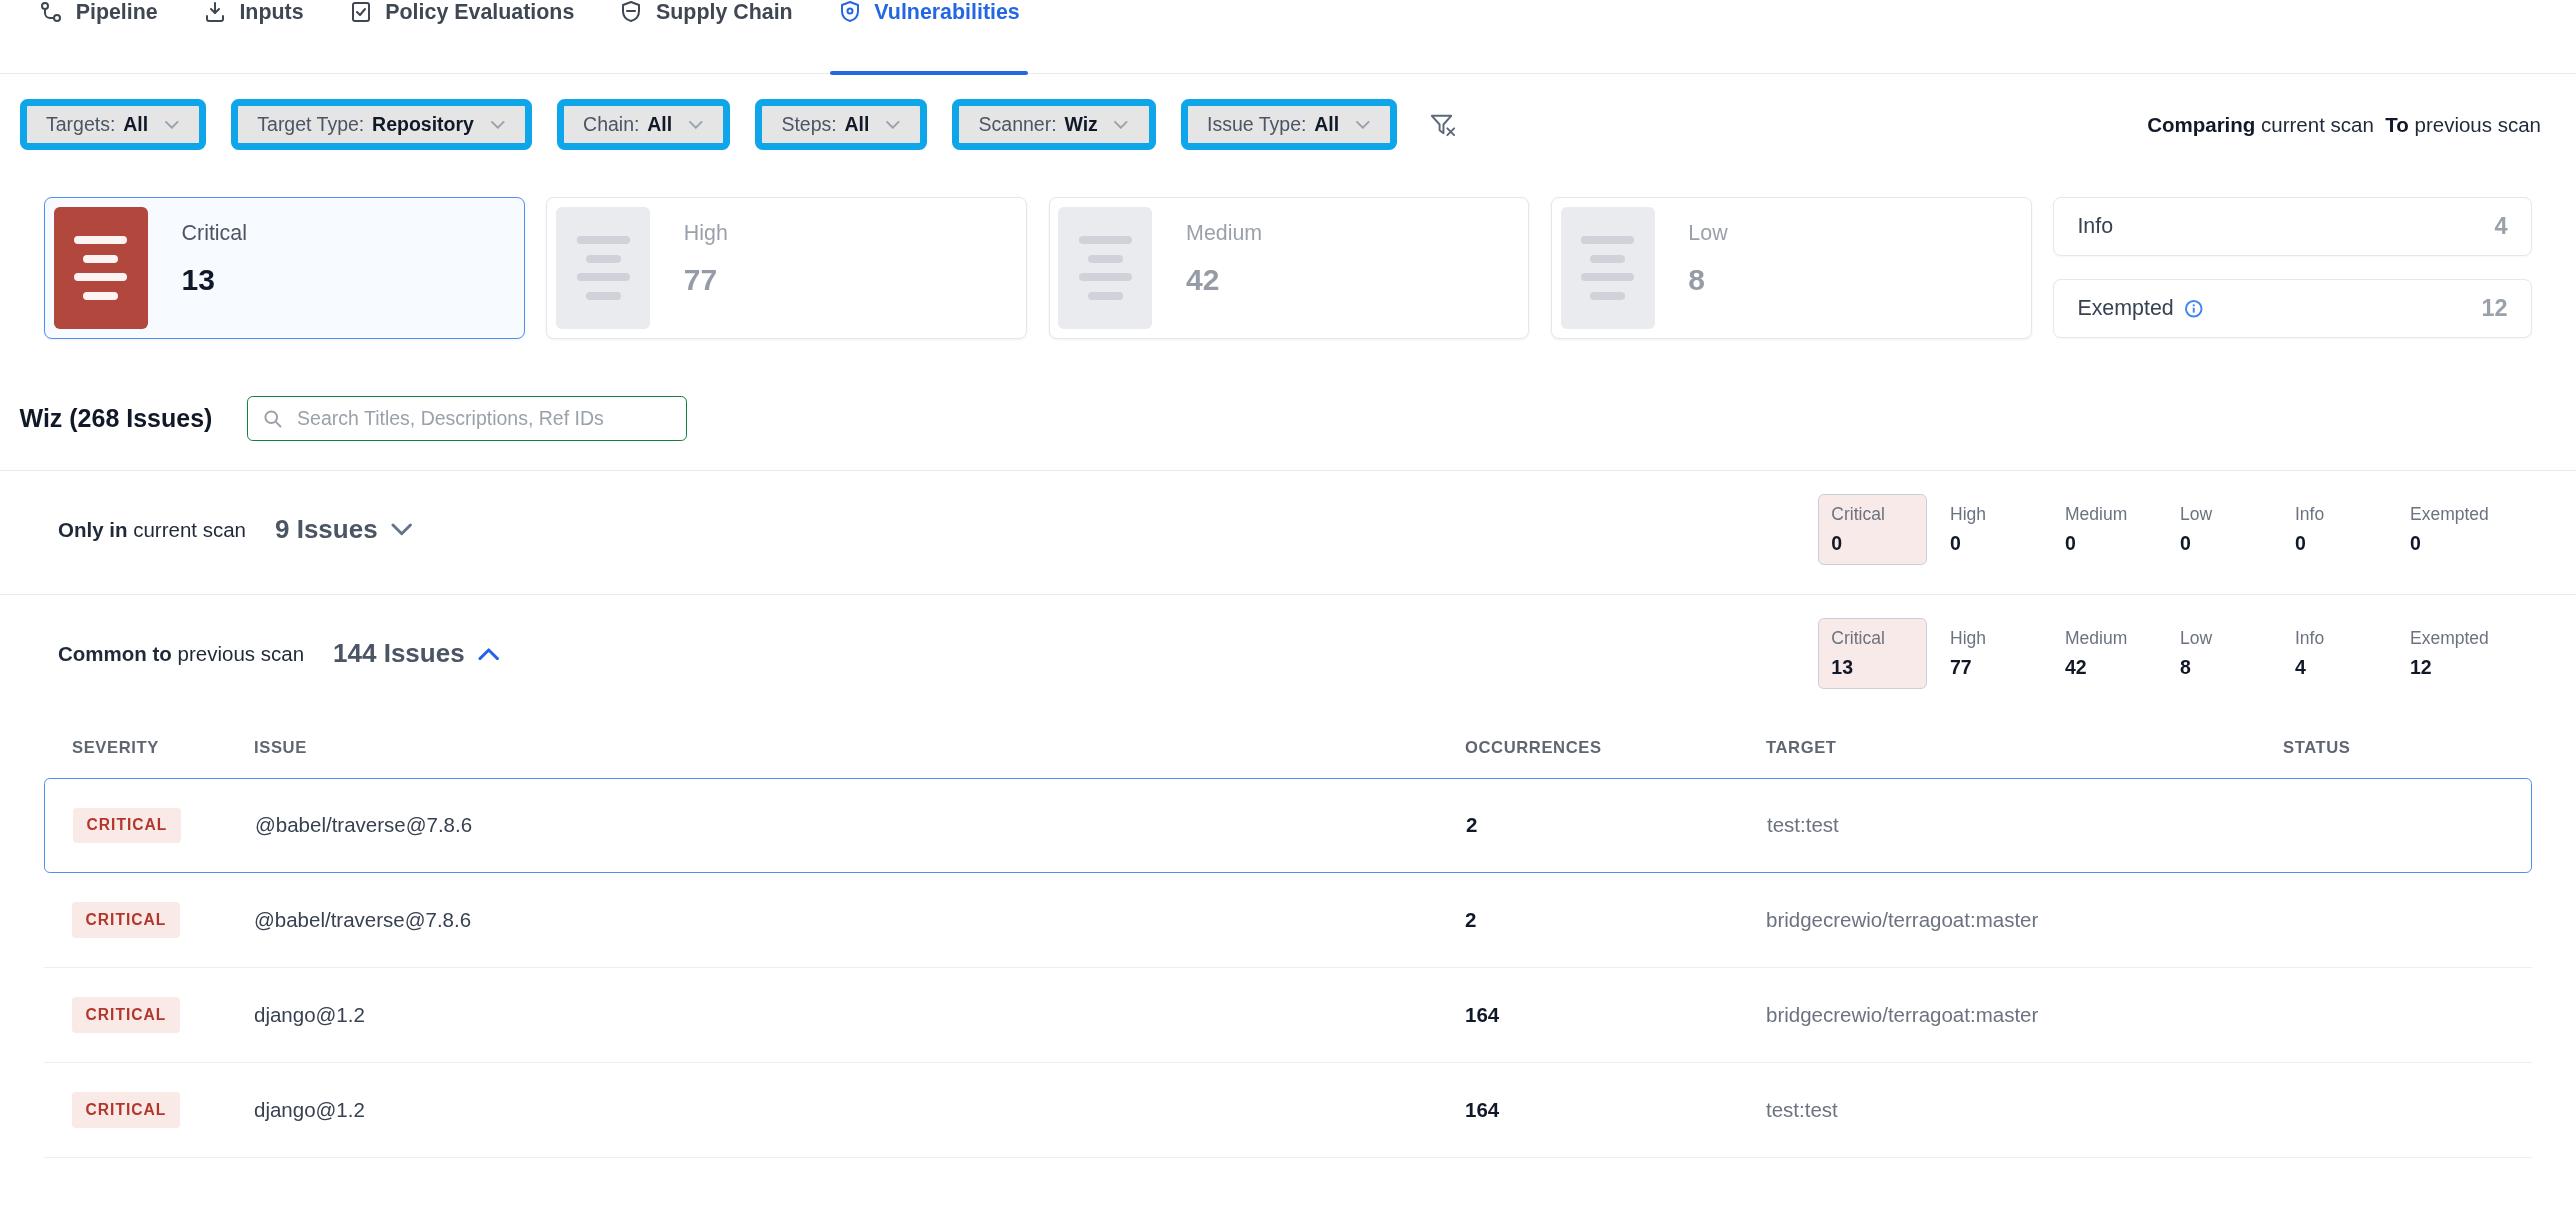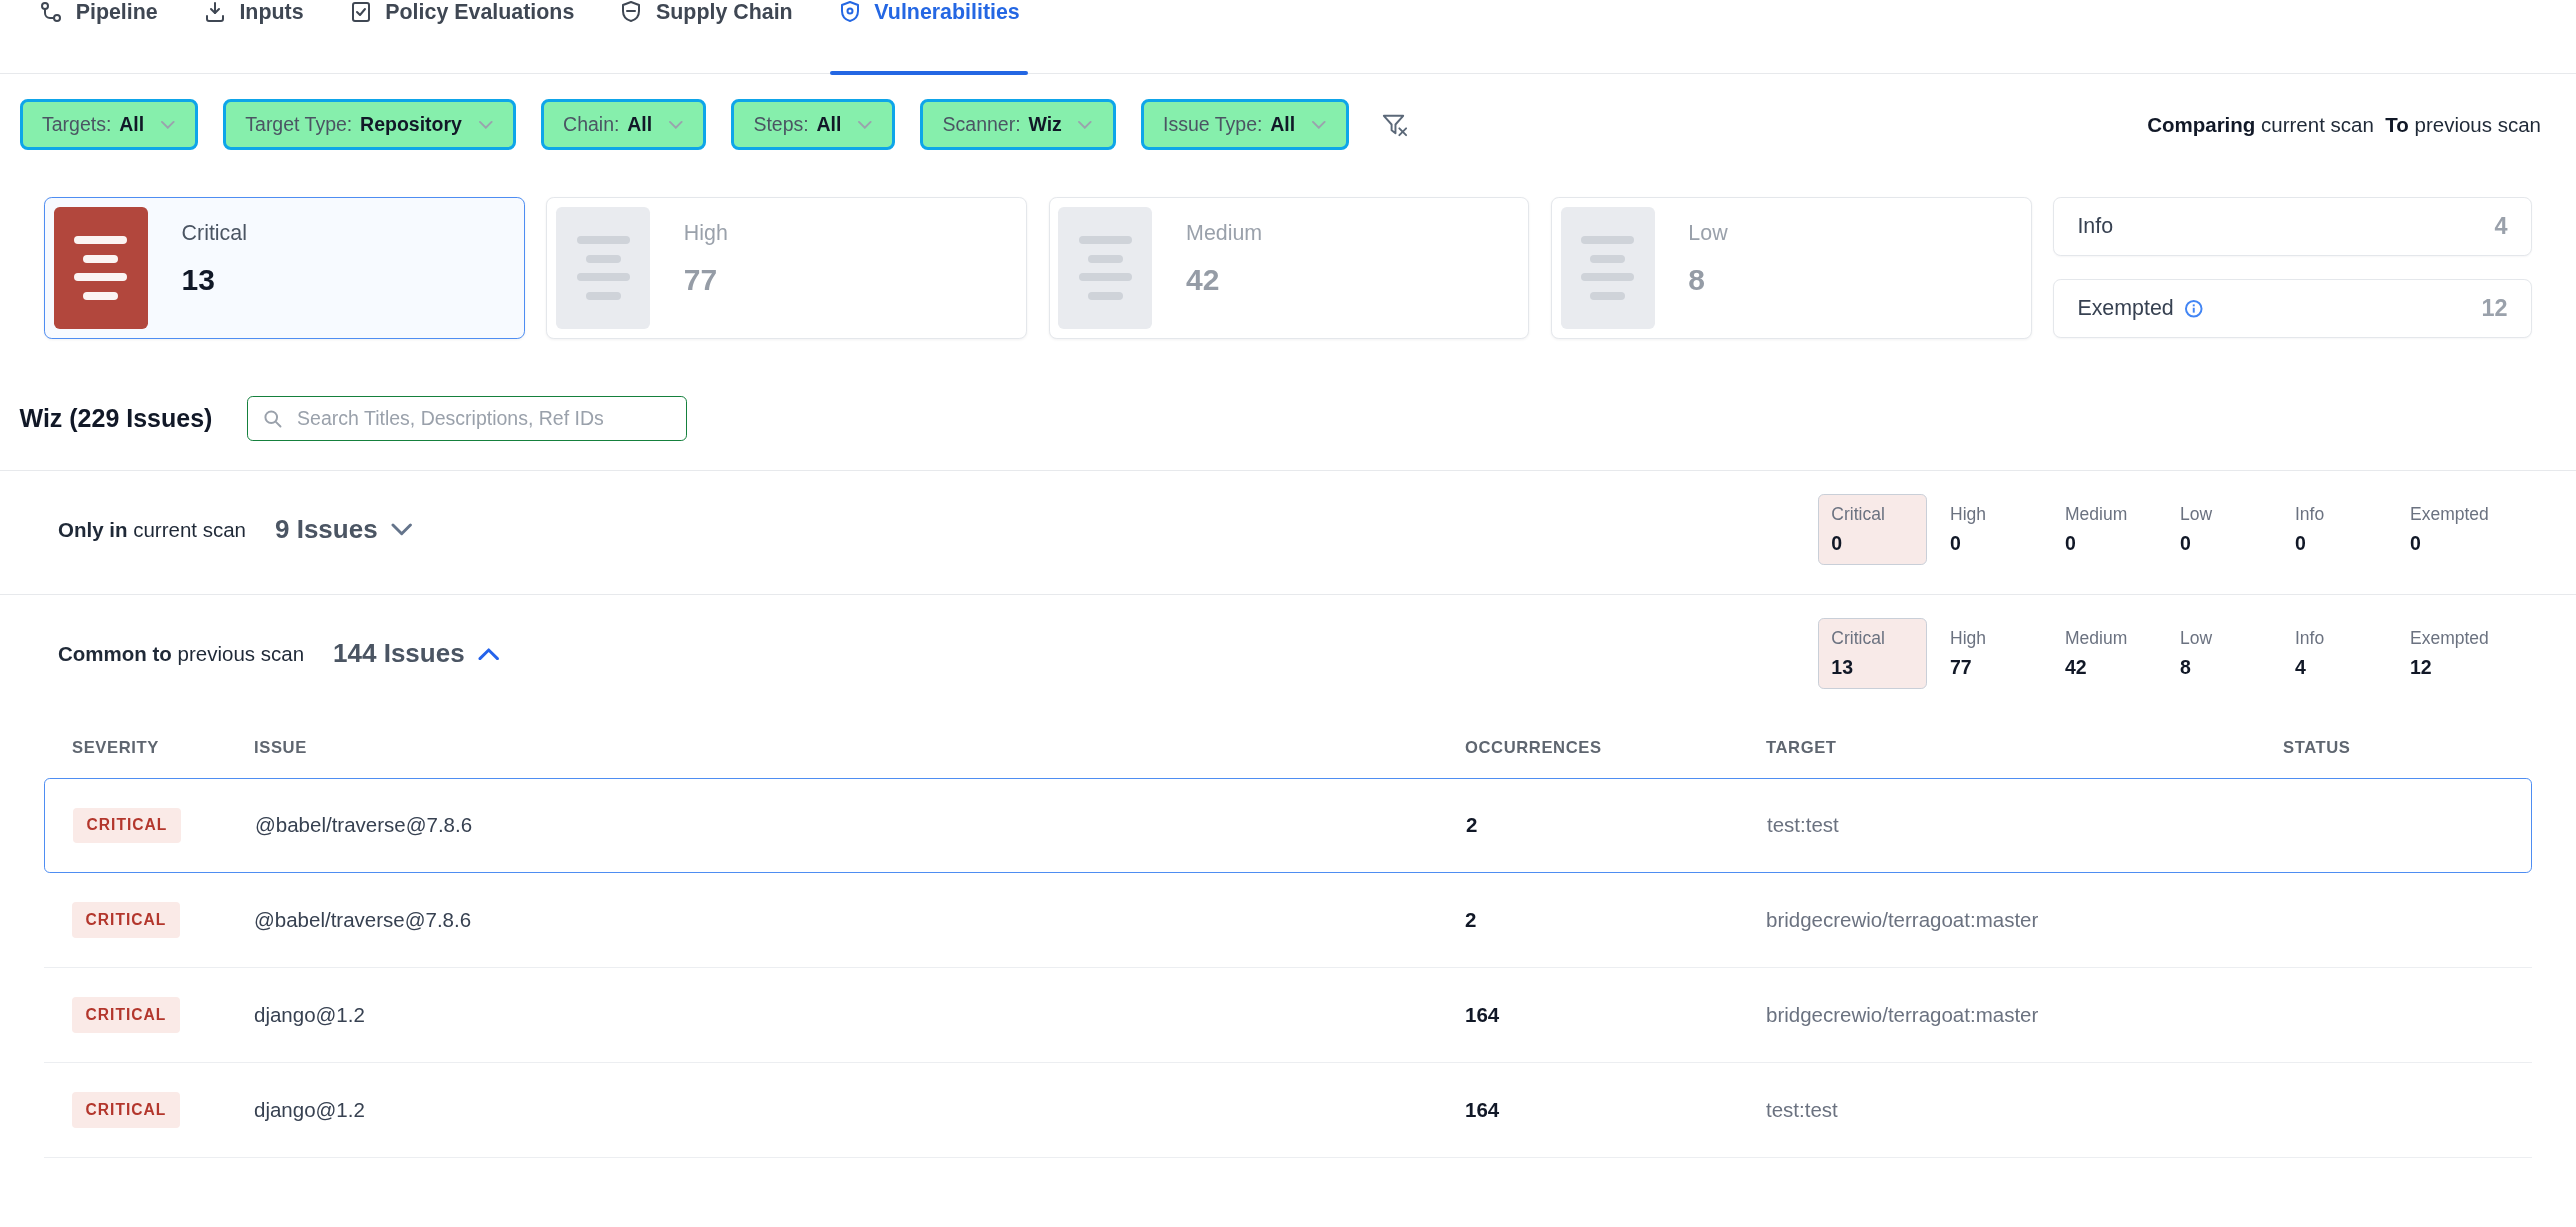--- a/index.html
+++ b/index.html
@@ -12,21 +12,21 @@
 
   
   .tabbar { display:flex; align-items:center; gap:45px; padding:0 39px; height:74px; border-bottom:1px solid #e7e9ec; }
   .tab { position:relative; display:flex; align-items:flex-start; gap:12.7px; height:74px; font-size:21.4px; font-weight:700; color:#3f4753; cursor:pointer; }
   .tab svg { stroke:currentColor; }
   .tab.active { color:#2467e3; }
   .tab.active::after { content:""; position:absolute; left:-7.8px; right:-7.8px; bottom:-1px; height:3.9px; background:#2467e3; border-radius:2.9px; }
 
   
   .filterbar { display:flex; align-items:center; gap:25px; padding:0 35px 0 19.5px; margin-top:25px; }
-  .filter-btn { display:flex; align-items:center; height:51px; padding:0 19.5px; border:3px solid #0ea5e9; border-radius:7.8px; background:#86efac; font-size:19.5px; color:#4b5563; cursor:pointer; white-space:nowrap; }
+  .filter-btn { display:flex; align-items:center; height:51px; padding:0 19.5px; border:7px solid #0ea5e9; border-radius:7.8px; background:#e5e5e5; font-size:19.5px; color:#4b5563; cursor:pointer; white-space:nowrap; }
   .f-value { font-weight:700; color:#111827; margin-left:7.8px; }
   .f-caret { margin-left:15.6px; color:#9aa3ad; }
   .filter-clear { margin-left:5.8px; cursor:pointer; }
   .compare { margin-left:auto; font-size:20.5px; color:#111827; white-space:nowrap; }
   .compare .b { font-weight:700; }
   .compare .n { font-weight:400; color:#1f2937; }
 
   
   .cards-row { display:flex; gap:21.4px; margin:47px 44px 0; }
   .sev-card { flex:1; height:142px; border:1px solid #e4e7eb; border-radius:7.8px; background:#fff; display:flex; box-shadow:0 1px 2.9px rgba(16,24,40,.06); cursor:pointer; }
@@ -266,21 +266,21 @@
               <rect x="9" y="5.5" width="2" height="2" fill="#4285f4"></rect>
             </svg>
         </span>
       </span>
       <span class="side-value">12</span>
     </div>
   </div>
 </div>
 
 <div class="wiz-row">
-  <span class="wiz-title">Wiz (229 Issues)</span>
+  <span class="wiz-title">Wiz (268 Issues)</span>
   <div class="search-box">
     <span>
       <svg width="21.4" height="21.4" viewBox="0 0 22 22" fill="none" stroke="#9aa1ab" stroke-width="2" stroke-linecap="round">
           <circle cx="9.5" cy="9.5" r="6"></circle>
           <path d="M14.5 14.5l4.5 4.5"></path>
         </svg>
     </span>
     <input type="text" placeholder="Search Titles, Descriptions, Ref IDs" style="">
   </div>
 </div>

